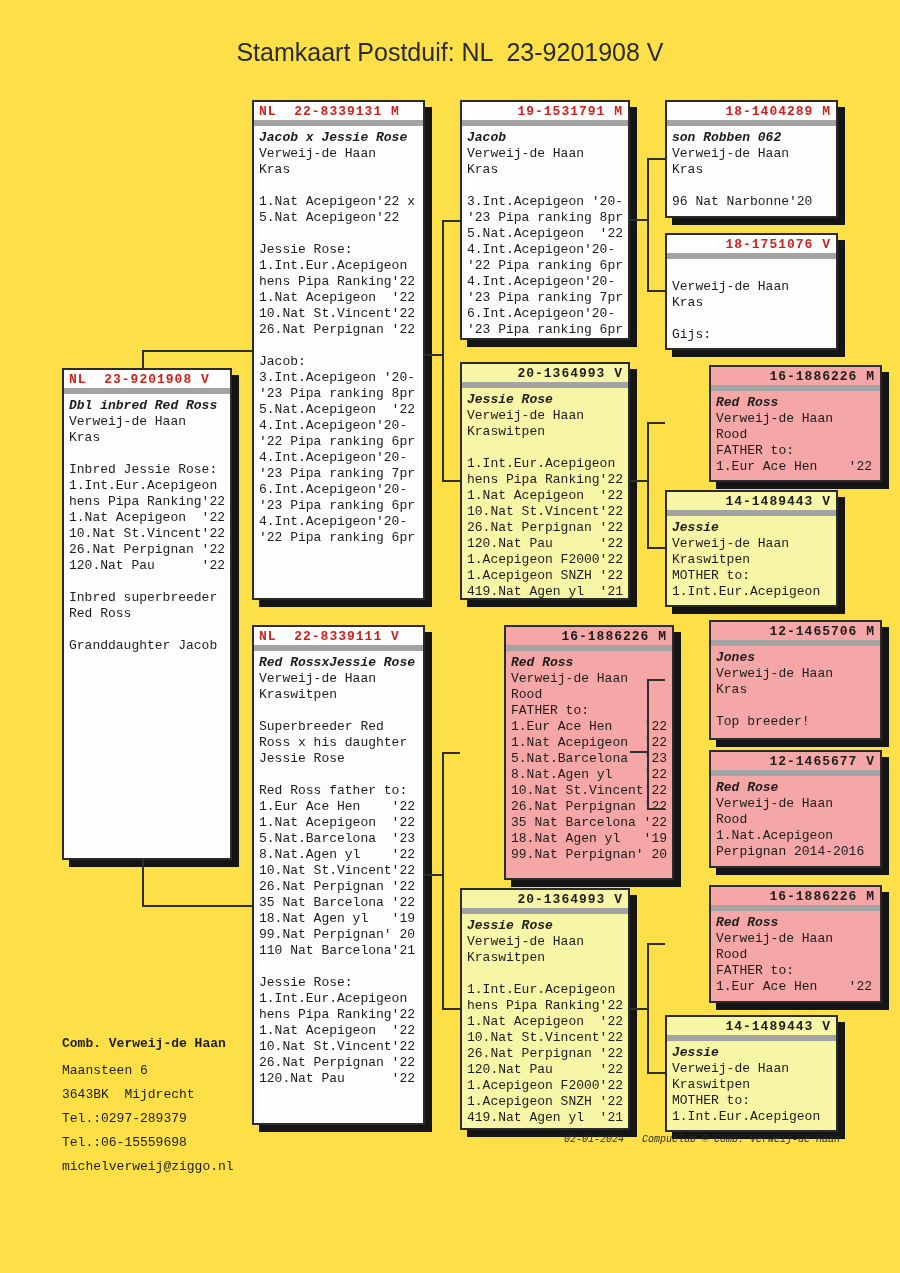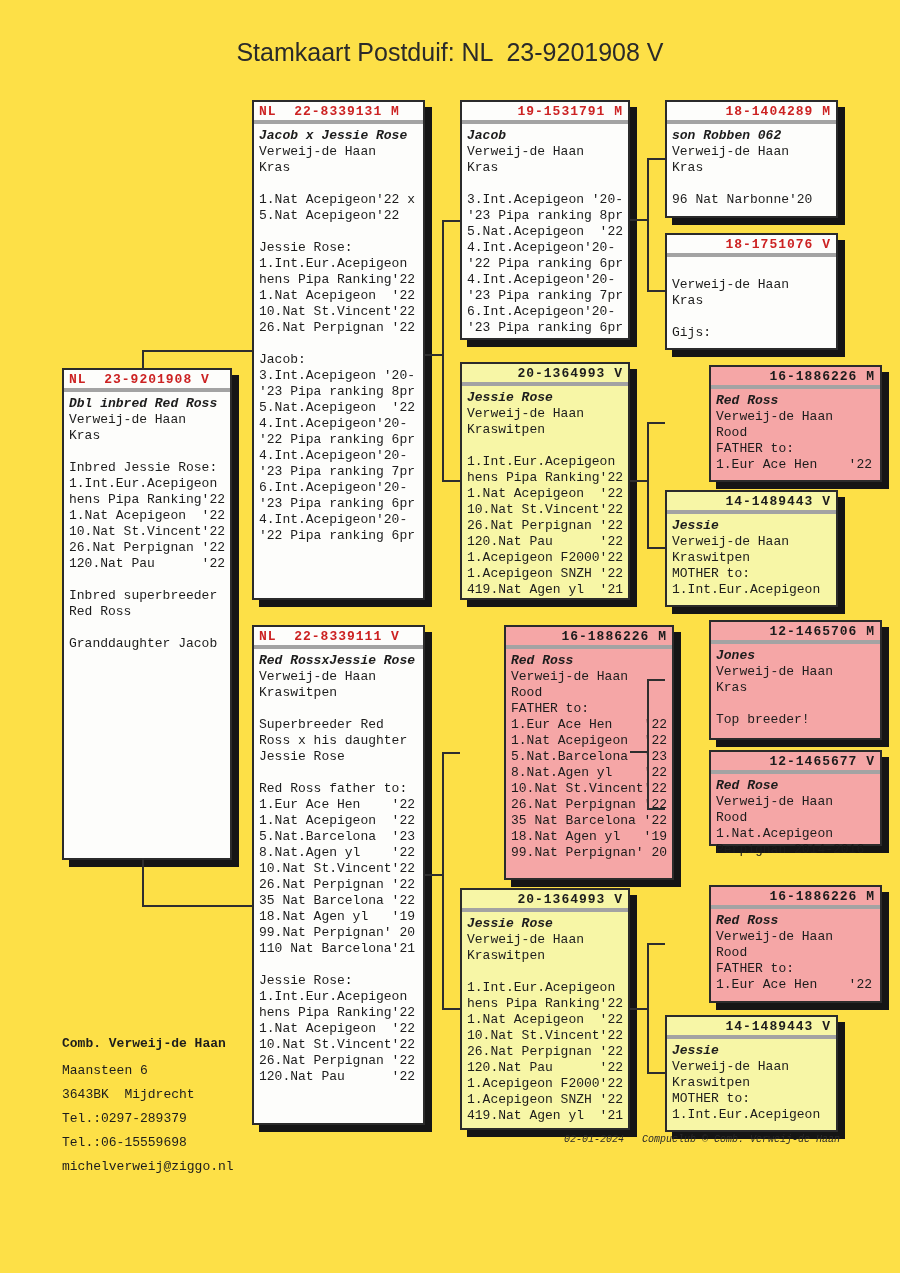--- a/index.html
+++ b/index.html
@@ -14,21 +14,21 @@
     font-size:25px;font-weight:400;color:#2a2a2a;white-space:pre;
   }
   .box{
     position:absolute;background:var(--white);border:2px solid #2b2b2b;
     box-shadow:7px 7px 0 0 #151515;box-sizing:border-box;
   }
   .box.pink{background:var(--pink);margin-left:44px;}
   .box.yellow{background:var(--yellow);}
   .box-header{
     font-size:13px;font-weight:bold;letter-spacing:1px;white-space:pre;
-    padding:2px 5px 1px 5px;border-bottom:4px solid #a3a3a3;color:#1c1c1c;
+    padding:2px 5px 1px 5px;border-bottom:6px solid #a3a3a3;color:#1c1c1c;
   }
   .box.white > .box-header{color:var(--red);}
   .hdr-center .box-header{text-align:right;}
   .box-body{padding:4px 5px 0 5px;}
   .box-name{
     font-style:italic;font-weight:bold;font-size:13px;line-height:16px;
     min-height:16px;white-space:pre;
   }
   .box-lines{
     margin:0;font-family:inherit;font-size:13px;line-height:16px;white-space:pre;
@@ -251,21 +251,21 @@
   <div class="box hdr-center pink" style="left:665px;top:620px;width:173px;height:120px">
     <div class="box-header">12-1465706 M</div>
     <div class="box-body">
       <div class="box-name">Jones</div>
       <pre class="box-lines">Verweij-de Haan
 Kras
 
 Top breeder!</pre>
     </div>
   </div>
-  <div class="box hdr-center pink" style="left:665px;top:750px;width:173px;height:96px">
+  <div class="box hdr-center pink" style="left:665px;top:750px;width:173px;height:118px">
     <div class="box-header">12-1465677 V</div>
     <div class="box-body">
       <div class="box-name">Red Rose</div>
       <pre class="box-lines">Verweij-de Haan
 Rood
 1.Nat.Acepigeon
 Perpignan 2014-2016</pre>
     </div>
   </div>
   <div class="box hdr-center pink" style="left:665px;top:885px;width:173px;height:118px">

